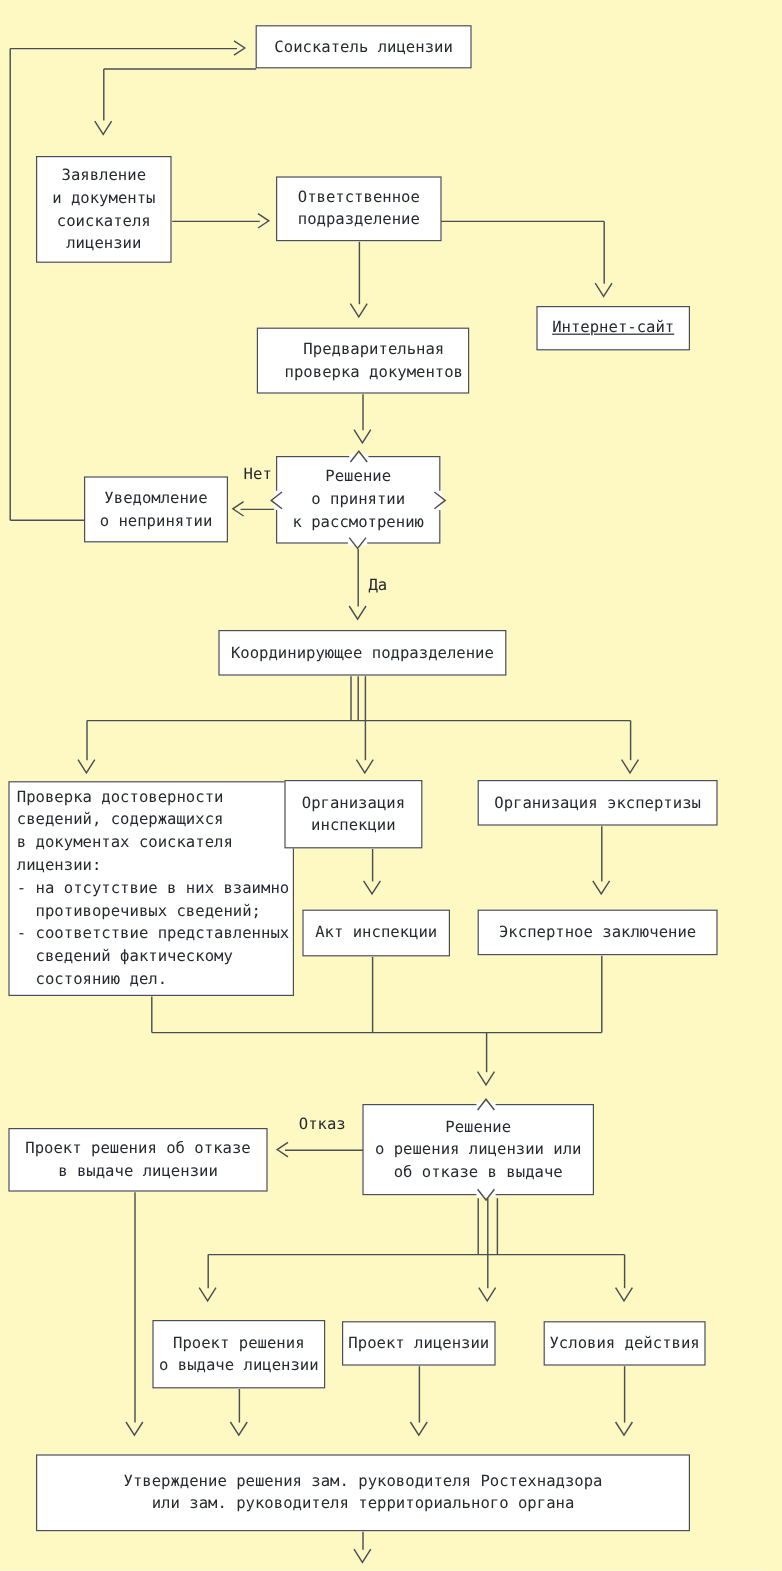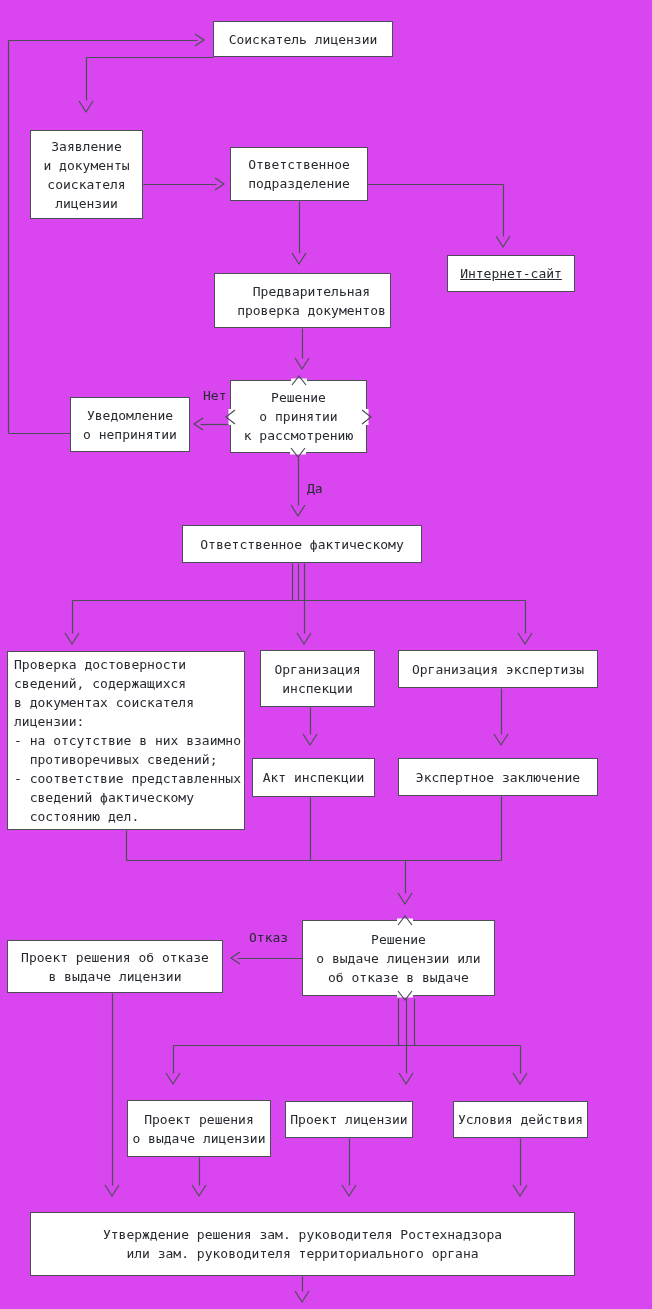--- a/index.html
+++ b/index.html
@@ -1,17 +1,17 @@
 <!DOCTYPE html>
 <html><head>
 <meta charset="utf-8">
 <style>
   html,body{margin:0;padding:0;background:#ffffff;}
   .canvas{
-    position:relative;width:652px;height:1309px;background:#d946ef;
+    position:relative;width:652px;height:1309px;background:#fef9c3;
     font-family:"DejaVu Sans Mono","Liberation Mono",monospace;overflow:hidden;
   }
   .node{
     position:absolute;display:flex;flex-direction:column;justify-content:center;
     box-sizing:border-box;color:#262a30;font-size:13px;line-height:19px;white-space:pre;
   }
   .node.box{border:1px solid #4a4f55;background:#ffffff;}
   .node.center{align-items:center;text-align:center;}
   .node.left{align-items:flex-start;text-align:left;padding-left:6px;}
   svg.overlay{position:absolute;left:0;top:0;z-index:5;pointer-events:none;}
@@ -23,29 +23,29 @@
 <div class="canvas">
     <div class="node box center" style="left: 213px; top: 21px; width: 180px; height: 36px; color: rgb(38, 42, 48); border-color: rgb(74, 79, 85);"><div>Соискатель лицензии</div></div>
     <div class="node box center" style="left: 30px; top: 130px; width: 113px; height: 89px; color: rgb(38, 42, 48); border-color: rgb(74, 79, 85);"><div>Заявление</div><div>и документы</div><div>соискателя</div><div>лицензии</div></div>
     <div class="node box center" style="left: 230px; top: 147px; width: 138px; height: 54px; color: rgb(38, 42, 48); border-color: rgb(74, 79, 85);"><div>Ответственное</div><div>подразделение</div></div>
     <div class="node box center" style="left: 447px; top: 255px; width: 128px; height: 37px; color: rgb(38, 42, 48); border-color: rgb(74, 79, 85); text-decoration: underline;"><div>Интернет-сайт</div></div>
     <div class="node box center" style="left: 214px; top: 273px; width: 177px; height: 55px; color: rgb(38, 42, 48); border-color: rgb(74, 79, 85); padding-left: 18px;"><div>Предварительная</div><div>проверка документов</div></div>
     <div class="node box center" style="left: 70px; top: 397px; width: 120px; height: 55px; color: rgb(38, 42, 48); border-color: rgb(74, 79, 85);"><div>Уведомление</div><div>о непринятии</div></div>
     <div class="node box center" style="left: 230px; top: 380px; width: 137px; height: 73px; color: rgb(38, 42, 48); border-color: rgb(74, 79, 85);"><div>Решение</div><div>о принятии</div><div>к рассмотрению</div></div>
     <div class="node left" style="left: 197px; top: 386px; width: 32px; height: 18px; color: rgb(38, 42, 48);"><div>Нет</div></div>
     <div class="node left" style="left: 301px; top: 479px; width: 24px; height: 18px; color: rgb(38, 42, 48);"><div>Да</div></div>
-    <div class="node box center" style="left: 182px; top: 525px; width: 240px; height: 38px; color: rgb(38, 42, 48); border-color: rgb(74, 79, 85);"><div>Ответственное фактическому</div></div>
+    <div class="node box center" style="left: 182px; top: 525px; width: 240px; height: 38px; color: rgb(38, 42, 48); border-color: rgb(74, 79, 85);"><div>Координирующее подразделение</div></div>
     <div class="node box left" style="left: 7px; top: 651px; width: 238px; height: 179px; color: rgb(38, 42, 48); border-color: rgb(74, 79, 85);"><div>Проверка достоверности</div><div>сведений, содержащихся</div><div>в документах соискателя</div><div>лицензии:</div><div>- на отсутствие в них взаимно</div><div>  противоречивых сведений;</div><div>- соответствие представленных</div><div>  сведений фактическому</div><div>  состоянию дел.</div></div>
-    <div class="node box center" style="left: 260px; top: 650px; width: 115px; height: 57px; color: rgb(38, 42, 48); border-color: rgb(74, 79, 85);"><div>Организация</div><div>инспекции</div></div>
+    <div class="node box center" style="left: 237px; top: 650px; width: 115px; height: 57px; color: rgb(38, 42, 48); border-color: rgb(74, 79, 85);"><div>Организация</div><div>инспекции</div></div>
     <div class="node box center" style="left: 398px; top: 650px; width: 200px; height: 38px; color: rgb(38, 42, 48); border-color: rgb(74, 79, 85);"><div>Организация экспертизы</div></div>
     <div class="node box center" style="left: 252px; top: 758px; width: 123px; height: 39px; color: rgb(38, 42, 48); border-color: rgb(74, 79, 85);"><div>Акт инспекции</div></div>
     <div class="node box center" style="left: 7px; top: 940px; width: 216px; height: 53px; color: rgb(38, 42, 48); border-color: rgb(74, 79, 85);"><div>Проект решения об отказе</div><div>в выдаче лицензии</div></div>
     <div class="node box center" style="left: 398px; top: 758px; width: 200px; height: 38px; color: rgb(38, 42, 48); border-color: rgb(74, 79, 85);"><div>Экспертное заключение</div></div>
     <div class="node left" style="left: 243px; top: 928px; width: 44px; height: 18px; color: rgb(38, 42, 48);"><div>Отказ</div></div>
-    <div class="node box center" style="left: 302px; top: 920px; width: 193px; height: 76px; color: rgb(38, 42, 48); border-color: rgb(74, 79, 85);"><div>Решение</div><div>о выдаче лицензии или</div><div>об отказе в выдаче</div></div>
+    <div class="node box center" style="left: 302px; top: 920px; width: 193px; height: 76px; color: rgb(38, 42, 48); border-color: rgb(74, 79, 85);"><div>Решение</div><div>о решения лицензии или</div><div>об отказе в выдаче</div></div>
     <div class="node box center" style="left: 127px; top: 1100px; width: 144px; height: 57px; color: rgb(38, 42, 48); border-color: rgb(74, 79, 85);"><div>Проект решения</div><div>о выдаче лицензии</div></div>
     <div class="node box center" style="left: 285px; top: 1101px; width: 128px; height: 37px; color: rgb(38, 42, 48); border-color: rgb(74, 79, 85);"><div>Проект лицензии</div></div>
     <div class="node box center" style="left: 453px; top: 1101px; width: 135px; height: 37px; color: rgb(38, 42, 48); border-color: rgb(74, 79, 85);"><div>Условия действия</div></div>
     <div class="node box center" style="left: 30px; top: 1212px; width: 545px; height: 64px; color: rgb(38, 42, 48); border-color: rgb(74, 79, 85);"><div>Утверждение решения зам. руководителя Ростехнадзора</div><div>или зам. руководителя территориального органа</div></div>
     <svg width="652" height="1309" class="overlay">
       <g>
         <line x1="8.5" y1="40.5" x2="8.5" y2="433.5" stroke="#4a4f55" stroke-width="1.2"></line>
         <line x1="8.5" y1="40.5" x2="197.5" y2="40.5" stroke="#4a4f55" stroke-width="1.2"></line>
         <line x1="8.5" y1="433.5" x2="70.5" y2="433.5" stroke="#4a4f55" stroke-width="1.2"></line>
         <line x1="86.5" y1="57.5" x2="213.5" y2="57.5" stroke="#4a4f55" stroke-width="1.2"></line>

